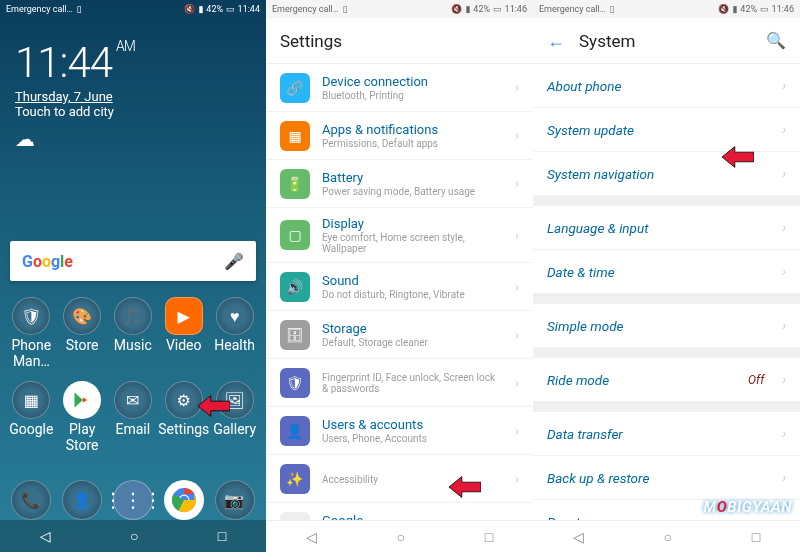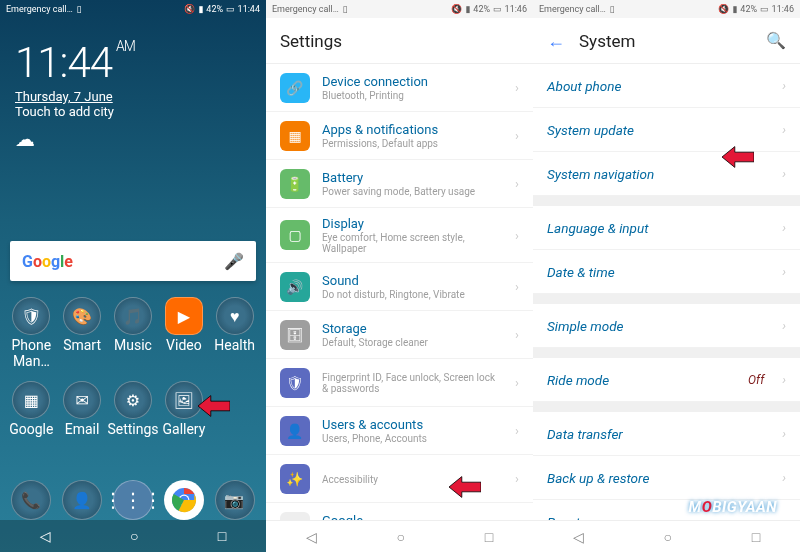--- a/index.html
+++ b/index.html
@@ -61,21 +61,21 @@
 .row .val { color:#7f1d1d; font-size:12px; margin-right:6px; }
 .row.simple { min-height:44px;font-style:italic; }
 .row.simple .t1 { font-size:13.5px; }
 .ar2 { right:52px; bottom:54px; }
 .ar3 { right:46px; top:146px; }
 
 
 .navbar { position:absolute; bottom:0; left:0; right:0; height:32px; background:#fff; display:flex; align-items:center; justify-content:space-around; color:#888; font-size:14px; border-top:1px solid #eee; }
 .p1 .navbar { background:rgba(0,0,0,.25); border:none; color:#fff; }
 
-.watermark { position:absolute; right:23px; bottom:36px; color:#fff; text-shadow:0 0 4px rgba(0,120,200,.8); font-size:15px; font-weight:700; font-style:italic; letter-spacing:.5px; }
+.watermark { position:absolute; right:8px; bottom:36px; color:#fff; text-shadow:0 0 4px rgba(0,120,200,.8); font-size:15px; font-weight:700; font-style:italic; letter-spacing:.5px; }
 .watermark .dot { color:#e31837; }
 </style>
 </head>
 <body>
 
 <div class="panel p1">
   <div class="statusbar">
     <div class="sb-left">
         <span>Emergency call…</span>
         <span class="sb-icon">▯</span>
@@ -102,37 +102,47 @@
     <span class="goog-logo"><b>G</b><b>o</b><b>o</b><b>g</b><b>l</b><b>e</b></span>
     <span class="goog-mic">🎤</span>
   </div>
   <div class="icon-grid">
     <div class="app">
         <div class="app-ico">🛡</div>
         <div class="app-lbl">Phone Man…</div>
       </div>
     <div class="app">
         <div class="app-ico">🎨</div>
-        <div class="app-lbl">Smart</div>
+        <div class="app-lbl">Store</div>
       </div>
     <div class="app">
         <div class="app-ico">🎵</div>
         <div class="app-lbl">Music</div>
       </div>
     <div class="app">
         <div class="app-ico video">▶</div>
         <div class="app-lbl">Video</div>
       </div>
     <div class="app">
         <div class="app-ico">♥</div>
         <div class="app-lbl">Health</div>
       </div>
     <div class="app">
         <div class="app-ico">▦</div>
         <div class="app-lbl">Google</div>
+      </div>
+    <div class="app">
+        <div class="app-ico" style="background:#fff;">
+          <svg width="20" height="20" viewBox="0 0 24 24">
+            <path fill="#34A853" d="M3 3l10 9-10 9z"></path>
+            <path fill="#FBBC05" d="M13 12l5-3-5-3z" transform="translate(0 3)"></path>
+            <path fill="#EA4335" d="M13 12l5 3-5 3z" transform="translate(0 -3)"></path>
+          </svg>
+        </div>
+        <div class="app-lbl">Play Store</div>
       </div>
     <div class="app">
         <div class="app-ico">✉</div>
         <div class="app-lbl">Email</div>
       </div>
     <div class="app">
         <div class="app-ico">⚙</div>
         <div class="app-lbl">Settings</div>
       </div>
     <div class="app">

